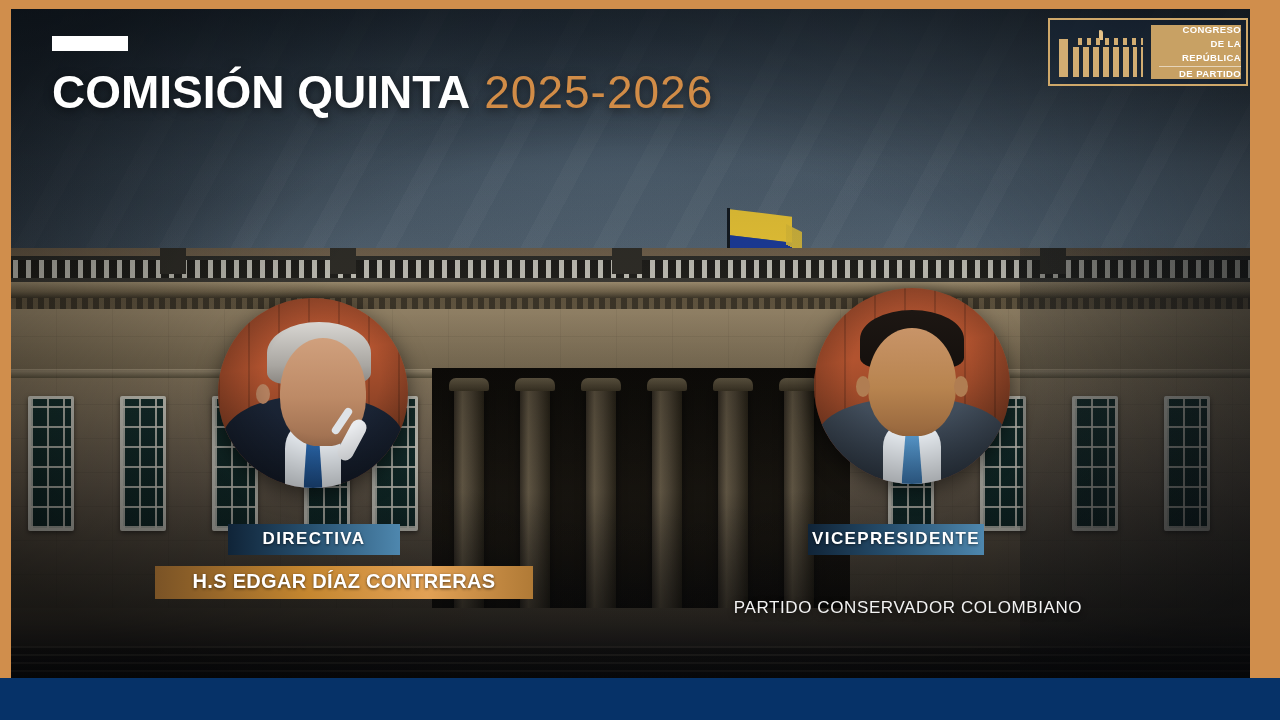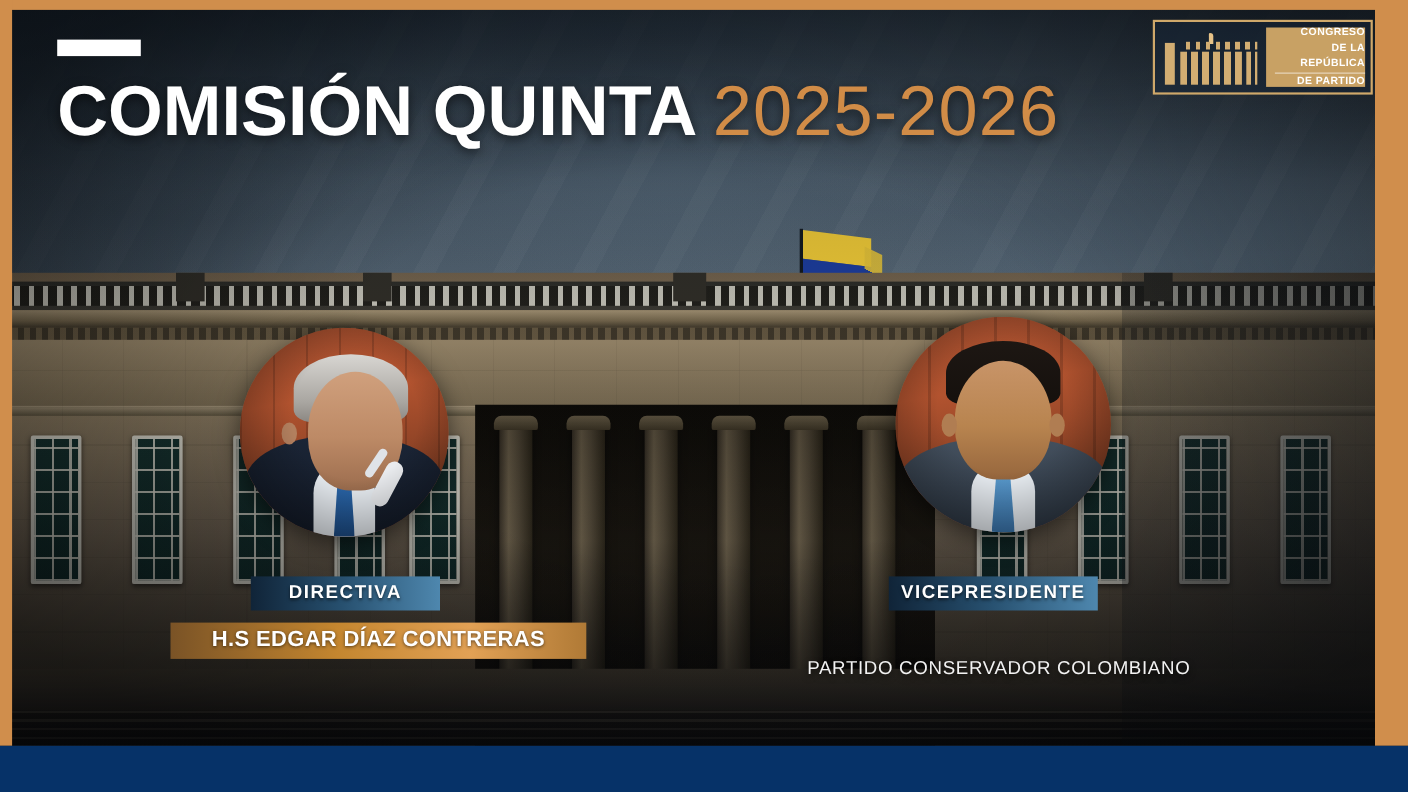--- a/index.html
+++ b/index.html
@@ -126,21 +126,21 @@
   .edge-top   { left:0; top:0; width:1280px; height:9px; }
   .edge-left  { left:0; top:0; width:11px; height:678px; }
   .edge-right { left:1250px; top:0; width:30px; height:678px; }
   .bottombar  { position:absolute; left:0; top:678px; width:1280px; height:42px; background:#063268; z-index:41; }
 
   
   .headline { position:absolute; left:52px; top:36px; z-index:30; }
   .l1 { font-size:46px; letter-spacing:2.5px; color:#ffffff; font-weight:400; line-height:1;
         text-shadow:0 2px 8px rgba(0,0,0,.55); white-space:nowrap; display:flex; align-items:center; gap:26px;}
   .dash { display:inline-block; width:76px; height:15px; background:#ffffff; }
-  .l2 { margin-top:18px; font-size:64px; line-height:1; white-space:nowrap; text-shadow:0 2px 10px rgba(0,0,0,.55); }
+  .l2 { margin-top:18px; font-size:46px; line-height:1; white-space:nowrap; text-shadow:0 2px 10px rgba(0,0,0,.55); }
   .l2 .bold { font-weight:bold; color:#ffffff; letter-spacing:0px; }
   .l2 .yr   { font-weight:400; color:#d18c47; letter-spacing:1px; margin-left:14px; }
 
   
   .logo { position:absolute; left:1048px; top:18px; width:200px; height:68px;
           border:2px solid #cfa86a; background:rgba(22,38,58,.45); z-index:35; }
   .logo-in { position:absolute; inset:5px; display:flex;text-align:right; }
   .logo-left { position:relative; width:96px; height:100%; }
   .logo-left .tower { position:absolute; left:4px; top:14px; width:9px; height:38px; background:#d2ad72; }
   .logo-left .cols { position:absolute; left:18px; top:22px; width:56px; height:30px;
@@ -316,21 +316,21 @@
       <div class="shirt" style="bottom:0;width:58px;height:62px;"></div>
       <div class="tie" style="bottom:0;width:21px;height:58px;background:linear-gradient(180deg,#5d9ed0,#3b76ae);clip-path:polygon(22% 0,78% 0,100% 100%,0 100%);"></div>
       <div class="neck" style="bottom:70px;width:46px;height:34px;background:#a8764f;"></div>
       <div class="hair" style="top:22px;width:104px;height:58px;background:linear-gradient(180deg,#1d1713 0%,#15100d 100%);"></div>
       <div class="head" style="top:40px;width:88px;height:108px;background:linear-gradient(180deg,#c89468 0%,#b8844f 55%,#96663d 100%);"></div>
       <div class="ear" style="left:42px;top:88px;width:14px;height:21px;background:#b07d52;"></div>
       <div class="ear" style="right:42px;top:88px;width:14px;height:21px;background:#b07d52;"></div>
       <div style="position:absolute;inset:0;background:radial-gradient(ellipse 124px 124px at 50% 42%, rgba(0,0,0,0) 48%, rgba(0,0,0,.35) 100%);"></div>
     </div>
   </div>
-  <div class="badge role" style="left:808px;top:524px;width:190px;">VICEPRESIDENTE</div>
+  <div class="badge role" style="left:808px;top:524px;width:176px;">VICEPRESIDENTE</div>
   <div class="party" style="left:718px;top:598px;width:380px;">PARTIDO CONSERVADOR COLOMBIANO</div>
 
   <div class="edge edge-top"></div>
   <div class="edge edge-left"></div>
   <div class="edge edge-right"></div>
   <div class="bottombar"></div>
 
 </div>
 
 </body></html>

